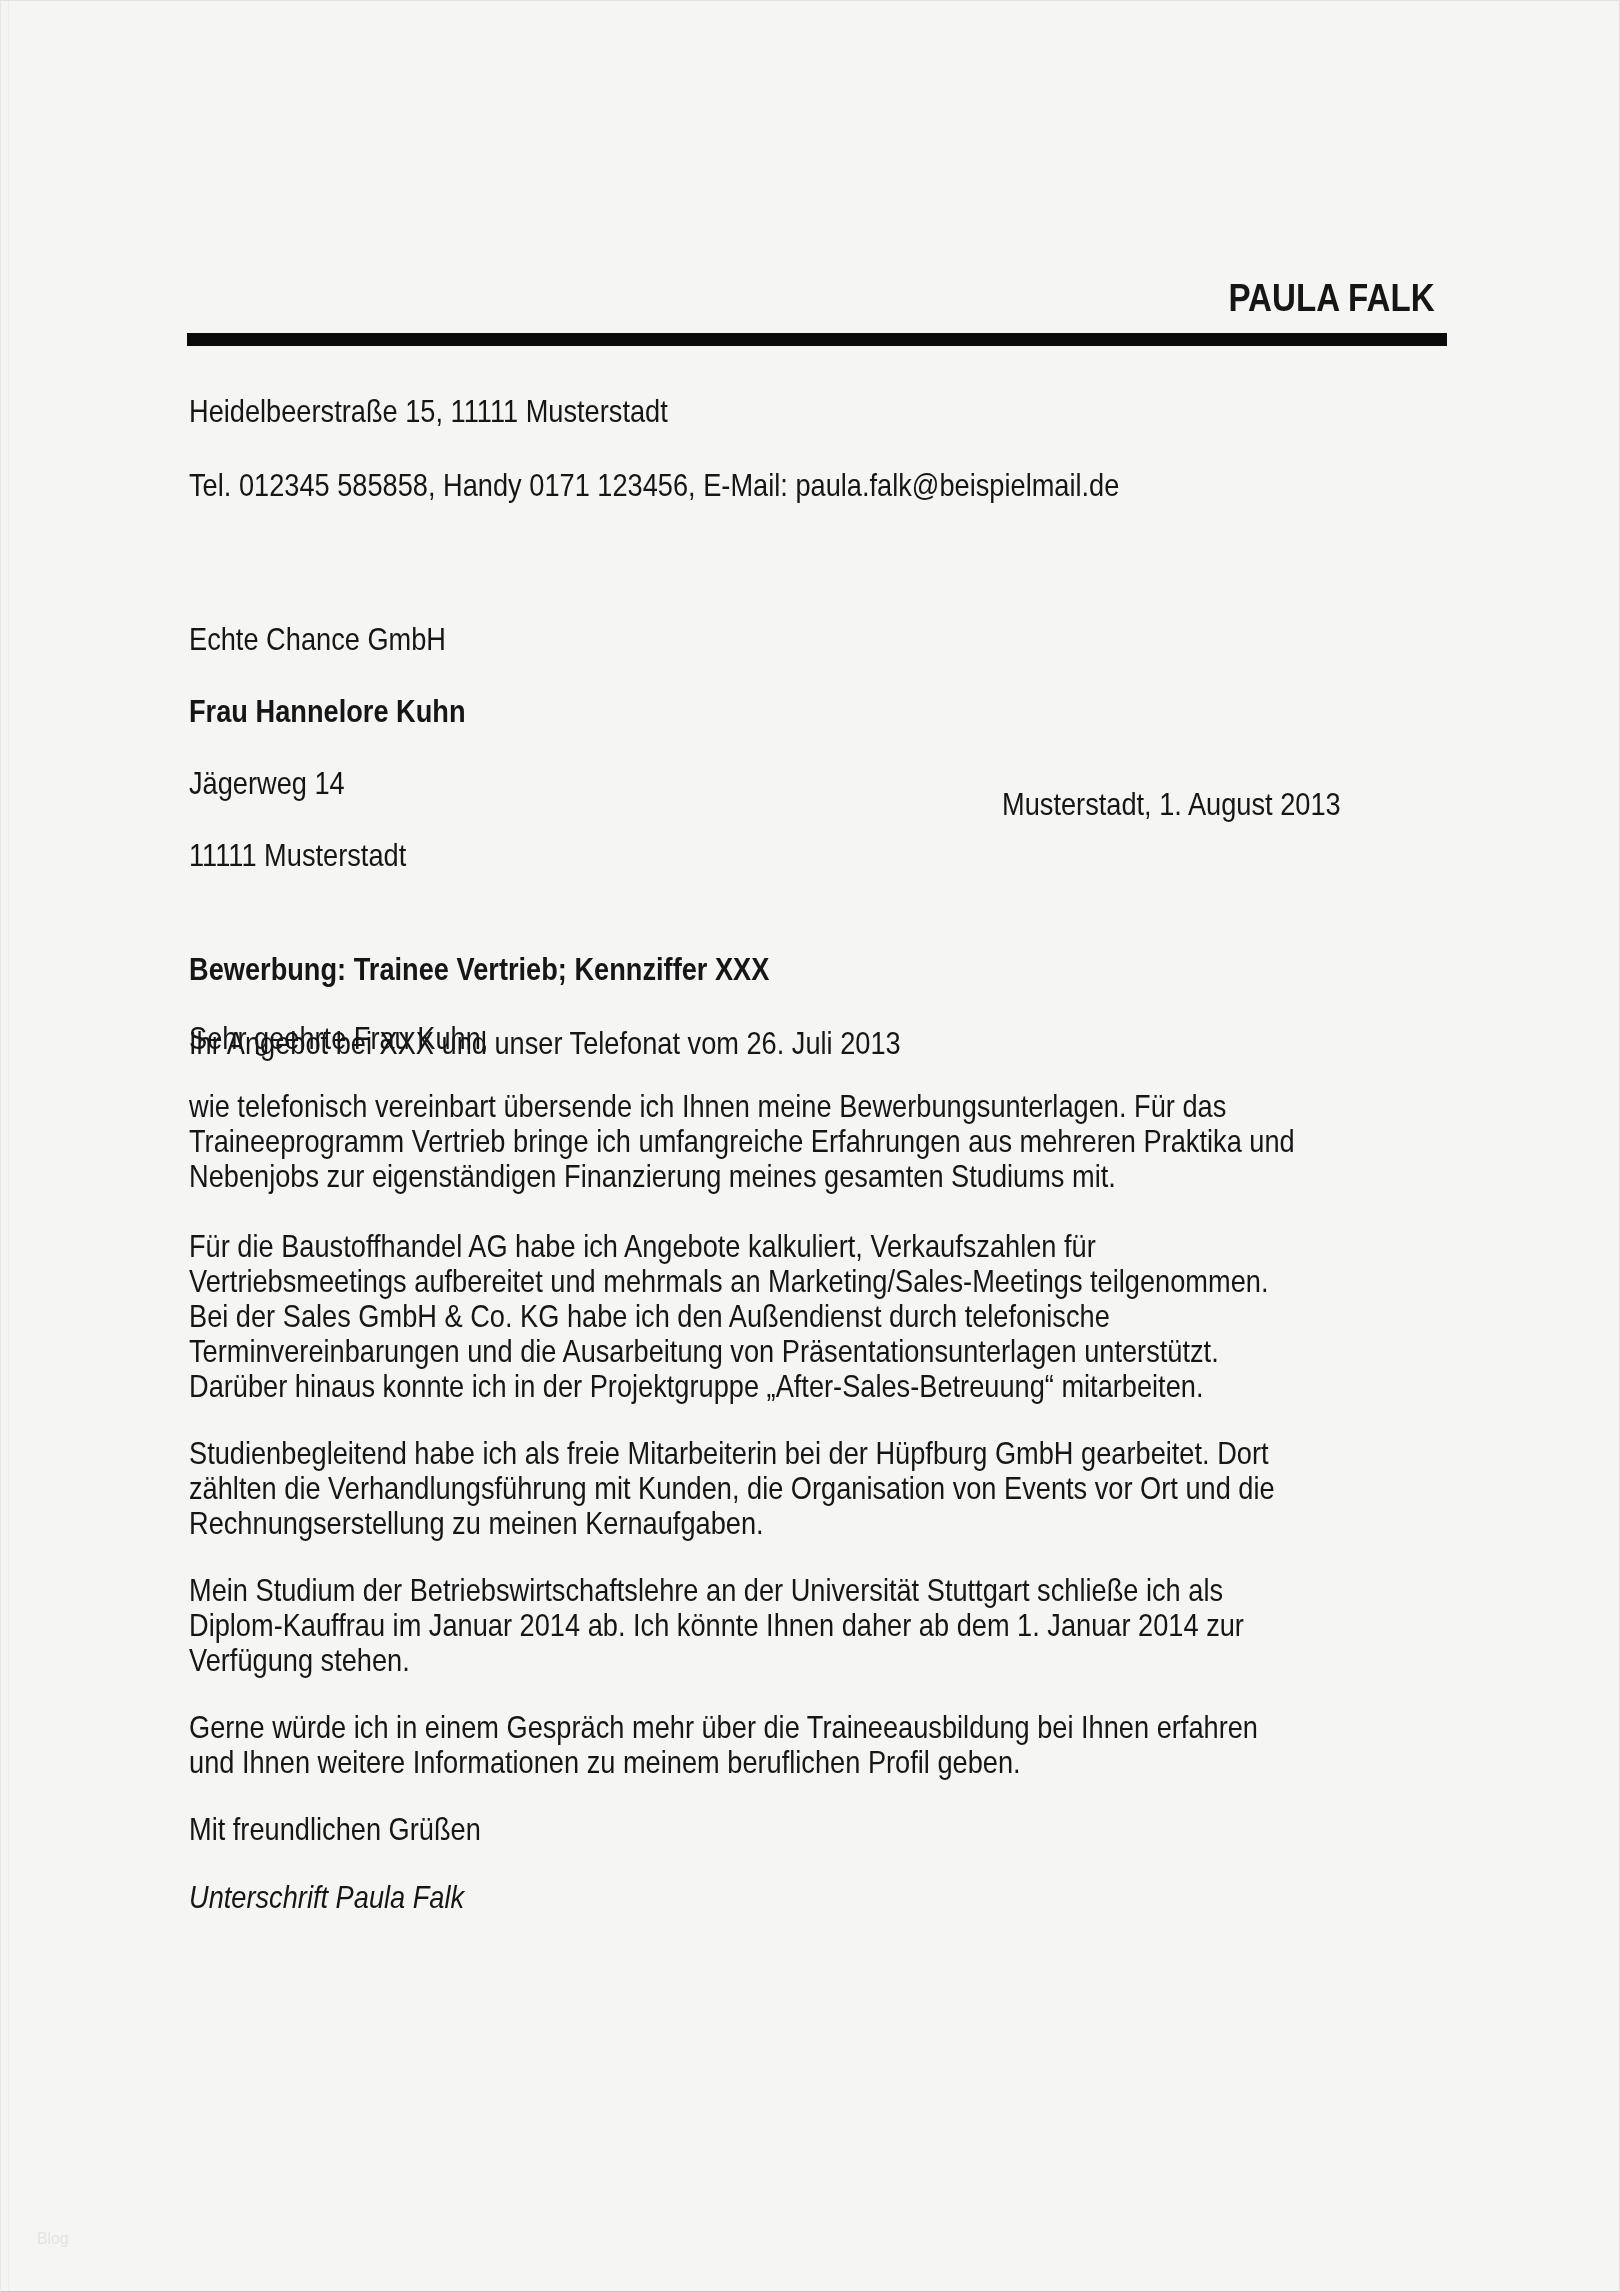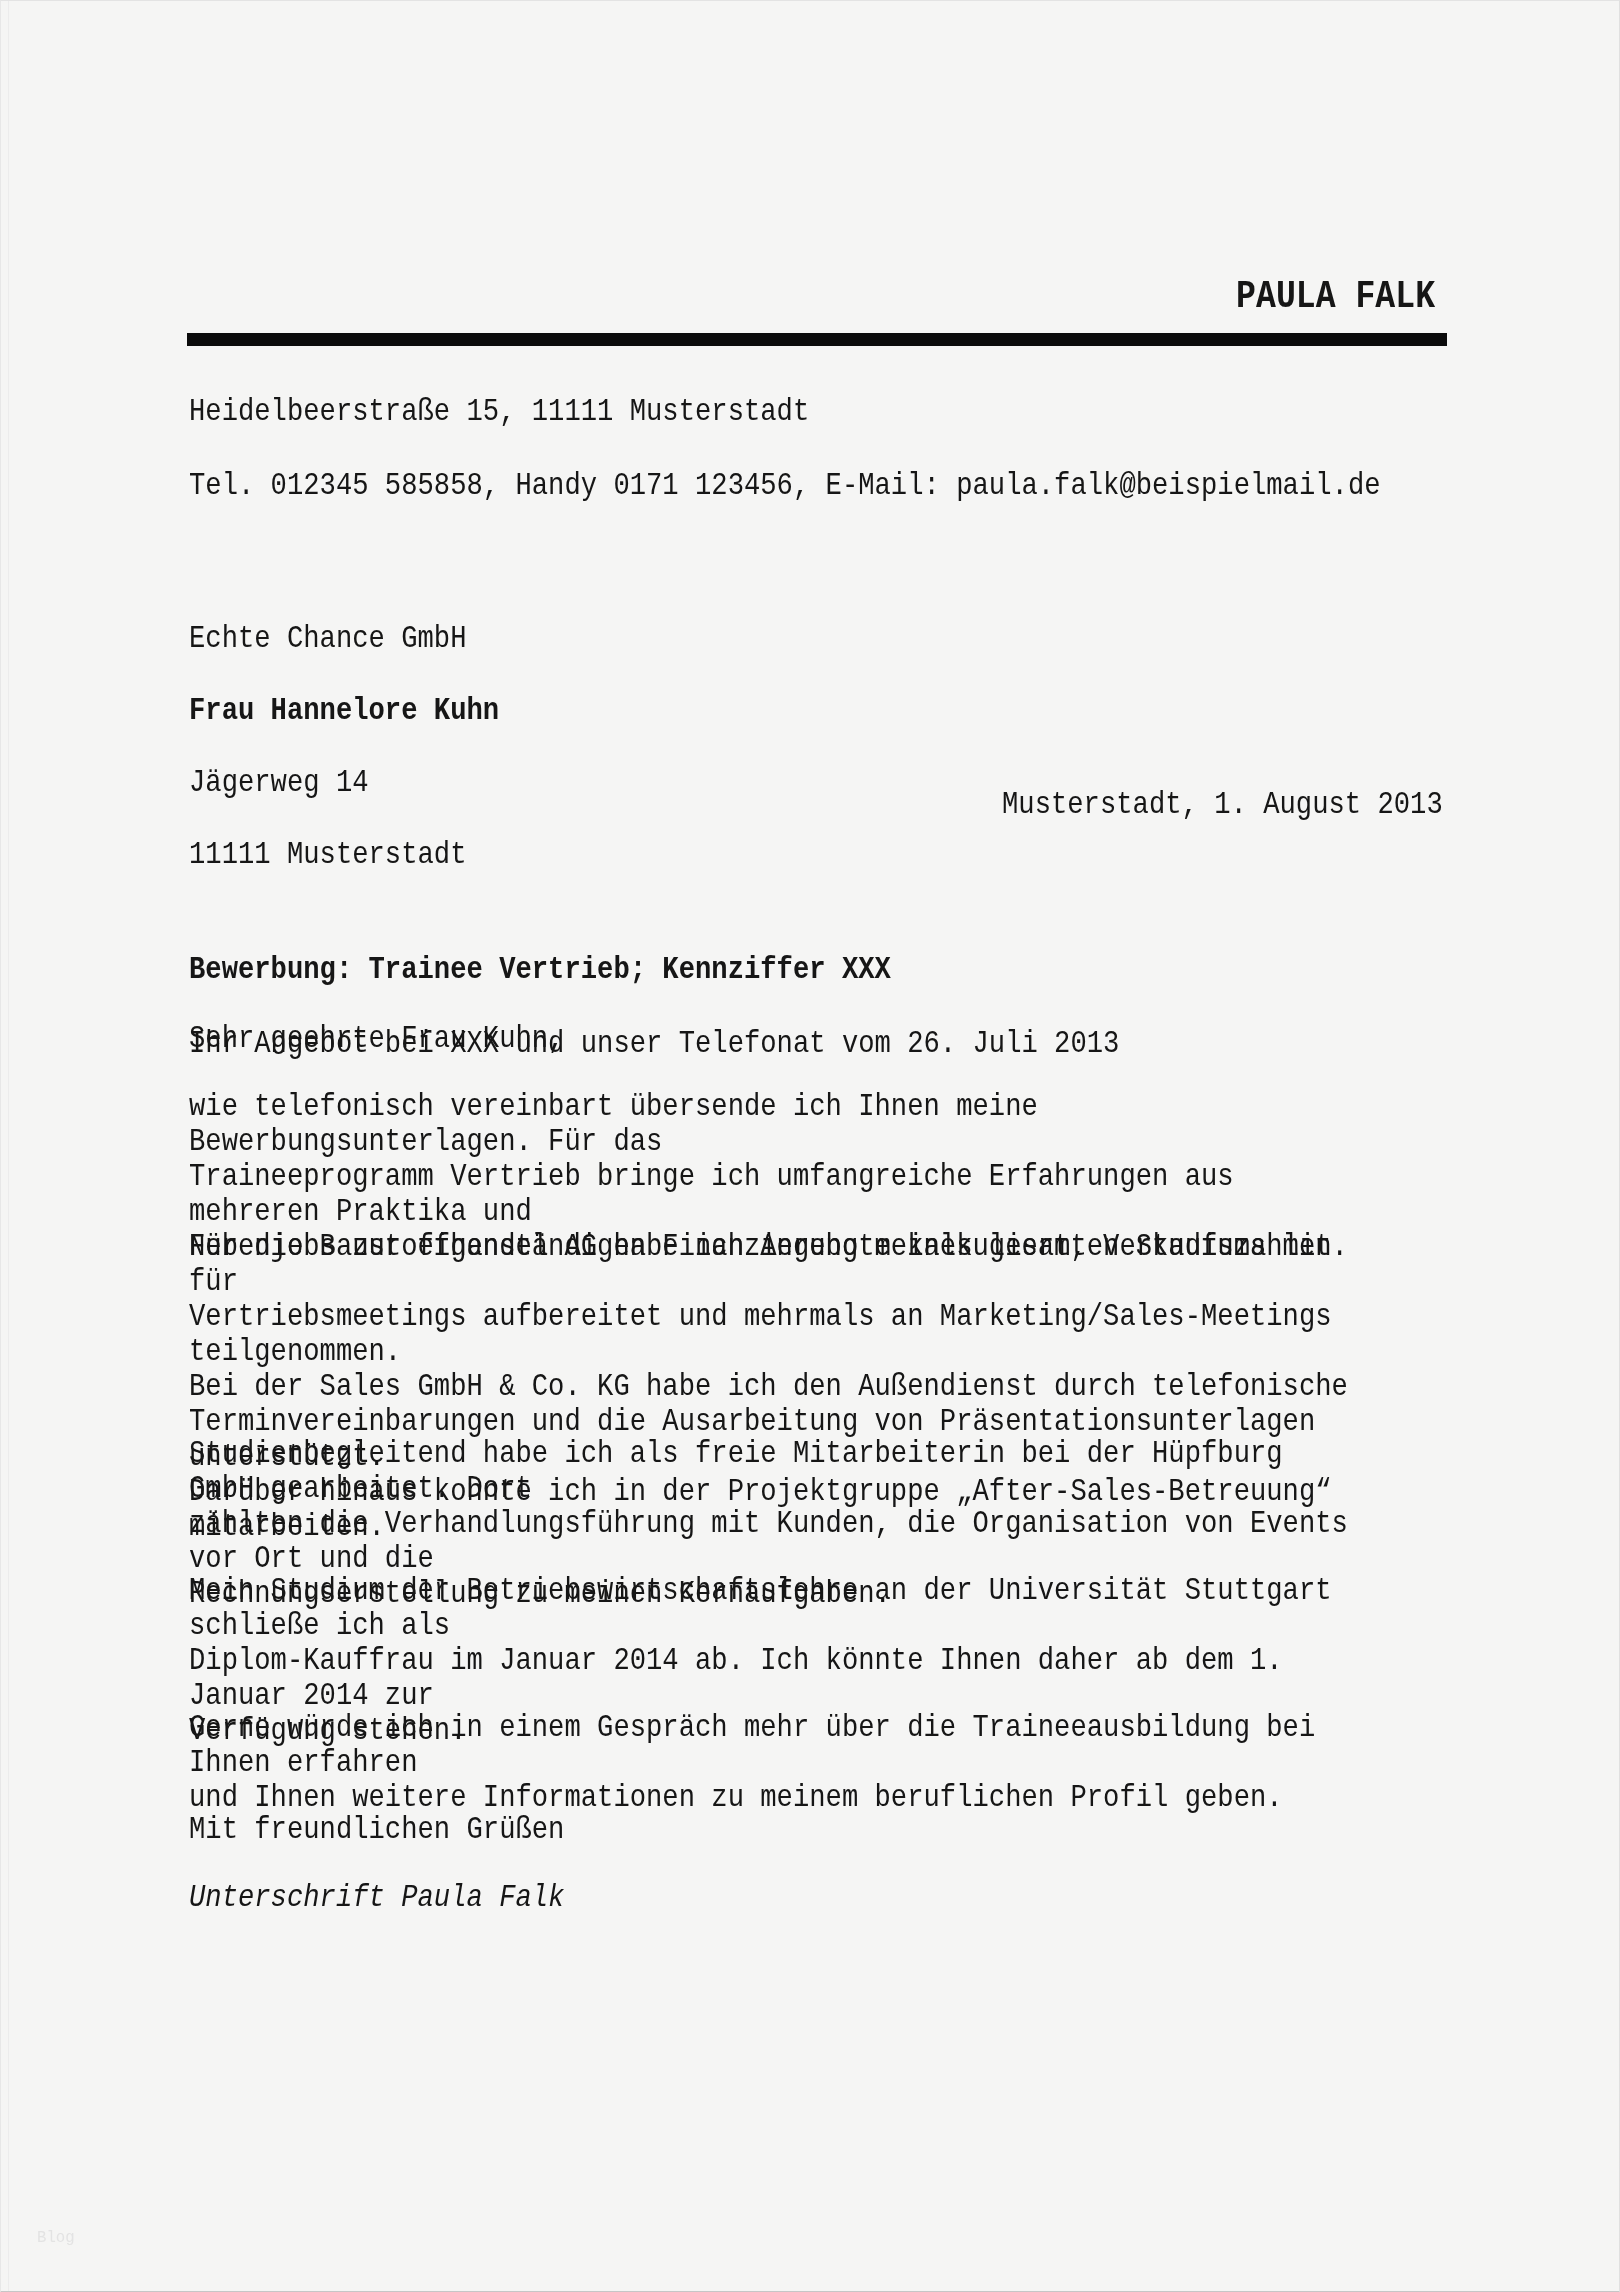--- a/index.html
+++ b/index.html
@@ -7,21 +7,21 @@
     padding: 0;
     background: #f5f5f4;
   }
   .page {
     position: relative;
     width: 1620px;
     height: 2293px;
     box-sizing: border-box;
     background: #f5f5f4;
     color: #161616;
-    font-family: Liberation Mono, monospace;
+    font-family: Liberation Sans, sans-serif;
     overflow: hidden;
     border-top: 1px solid #e3e3e3;
     border-right: 1px solid #e0e0e0;
     border-bottom: 2px solid #c6c6c6;
     border-left: 1px solid #e7e7e7;
   }
   
   .page::before {
     content: "";
     position: absolute;

